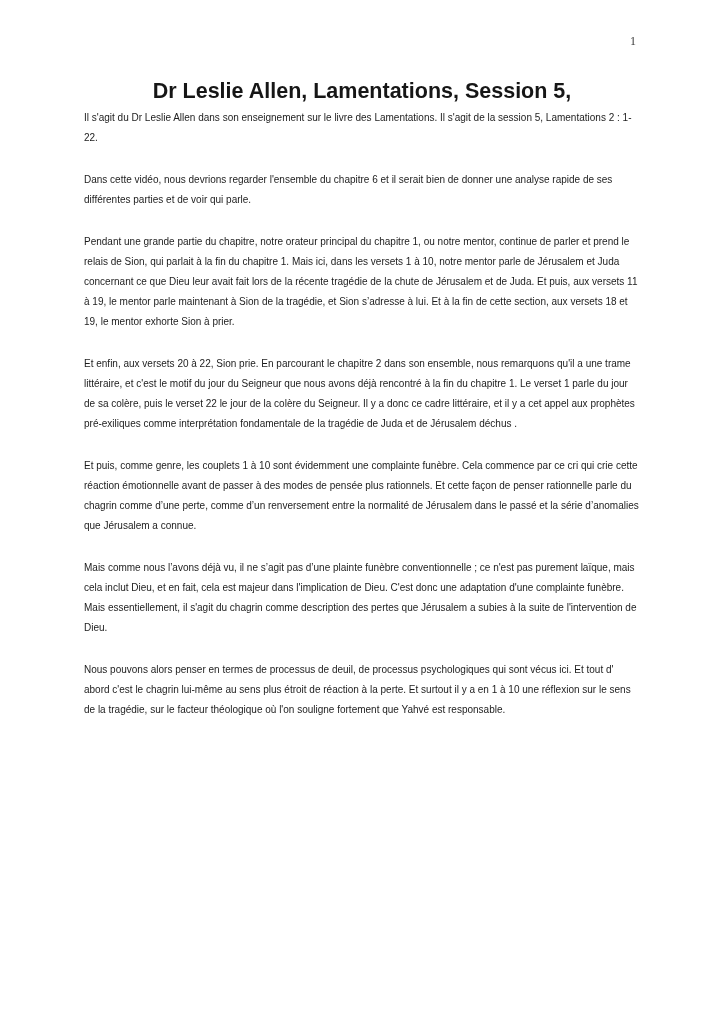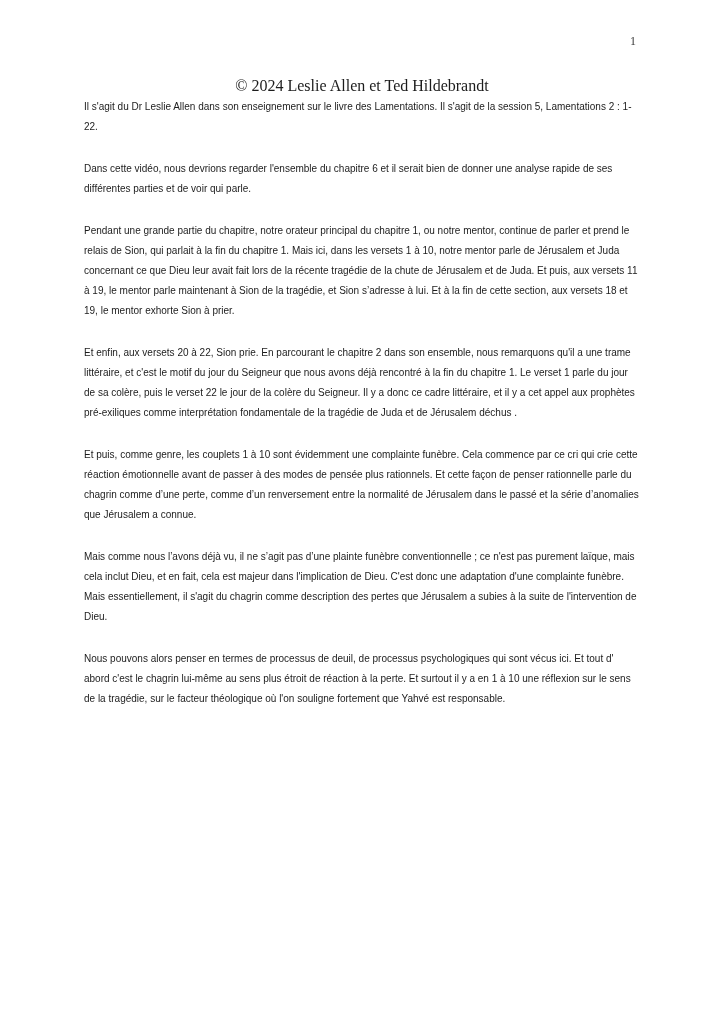--- a/index.html
+++ b/index.html
@@ -56,23 +56,23 @@
   }
 </style>
 </head>
 <body>
 
 <div class="page">
 
   <div class="page-number">1</div>
 
   <h1 class="doc-title">
+    <span class="title-line">Dr Leslie Allen, Lamentations, Session 5,</span>
   </h1>
 
-  <div class="copyright">© 2024 Leslie Allen et Ted Hildebrandt</div>
 
   <div class="doc-body">
     <p>Il s'agit du Dr Leslie Allen dans son enseignement sur le livre des Lamentations. Il s'agit de la session 5, Lamentations 2 : 1-22.</p>
     <p>Dans cette vidéo, nous devrions regarder l'ensemble du chapitre 6 et il serait bien de donner une analyse rapide de ses différentes parties et de voir qui parle.</p>
     <p>Pendant une grande partie du chapitre, notre orateur principal du chapitre 1, ou notre mentor, continue de parler et prend le relais de Sion, qui parlait à la fin du chapitre 1. Mais ici, dans les versets 1 à 10, notre mentor parle de Jérusalem et Juda concernant ce que Dieu leur avait fait lors de la récente tragédie de la chute de Jérusalem et de Juda. Et puis, aux versets 11 à 19, le mentor parle maintenant à Sion de la tragédie, et Sion s’adresse à lui. Et à la fin de cette section, aux versets 18 et 19, le mentor exhorte Sion à prier.</p>
     <p>Et enfin, aux versets 20 à 22, Sion prie. En parcourant le chapitre 2 dans son ensemble, nous remarquons qu'il a une trame littéraire, et c'est le motif du jour du Seigneur que nous avons déjà rencontré à la fin du chapitre 1. Le verset 1 parle du jour de sa colère, puis le verset 22 le jour de la colère du Seigneur. Il y a donc ce cadre littéraire, et il y a cet appel aux prophètes pré-exiliques comme interprétation fondamentale de la tragédie de Juda et de Jérusalem déchus .</p>
     <p>Et puis, comme genre, les couplets 1 à 10 sont évidemment une complainte funèbre. Cela commence par ce cri qui crie cette réaction émotionnelle avant de passer à des modes de pensée plus rationnels. Et cette façon de penser rationnelle parle du chagrin comme d’une perte, comme d’un renversement entre la normalité de Jérusalem dans le passé et la série d’anomalies que Jérusalem a connue.</p>
     <p>Mais comme nous l’avons déjà vu, il ne s’agit pas d’une plainte funèbre conventionnelle ; ce n'est pas purement laïque, mais cela inclut Dieu, et en fait, cela est majeur dans l'implication de Dieu. C'est donc une adaptation d'une complainte funèbre. Mais essentiellement, il s'agit du chagrin comme description des pertes que Jérusalem a subies à la suite de l'intervention de Dieu.</p>
     <p>Nous pouvons alors penser en termes de processus de deuil, de processus psychologiques qui sont vécus ici. Et tout d' abord c'est le chagrin lui-même au sens plus étroit de réaction à la perte. Et surtout il y a en 1 à 10 une réflexion sur le sens de la tragédie, sur le facteur théologique où l'on souligne fortement que Yahvé est responsable.</p>
   </div>

